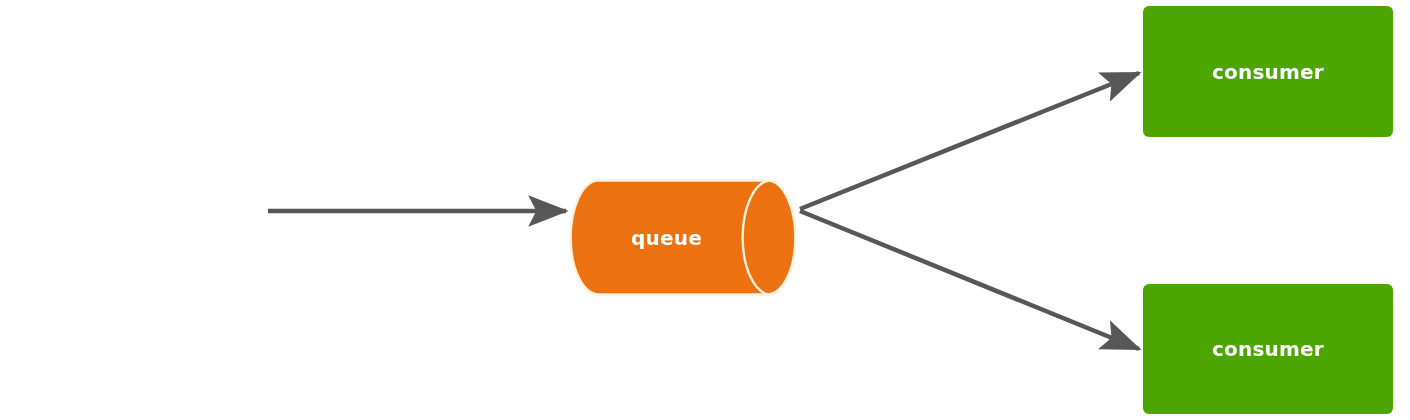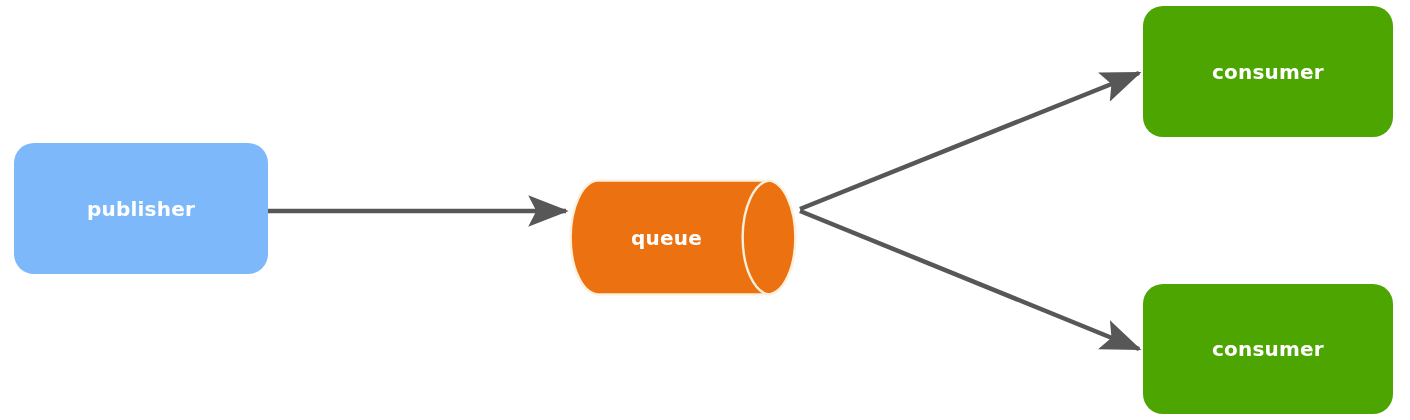--- a/index.html
+++ b/index.html
@@ -34,21 +34,21 @@
   .node-label {
     color: #ffffff;
     font-weight: bold;
     font-size: 20px;
     letter-spacing: 0.2px;
     line-height: 1;
     white-space: nowrap;
     font-family: "DejaVu Sans", sans-serif;
   }
   .box {
-    border-radius: 20px;
+    border-radius: 6px;
   }
   #node-publisher {
     left: 14px;
     top: 143px;
     width: 254px;
     height: 131px;
   }
   #node-consumer-1 {
     left: 1143px;
     top: 6px;
@@ -98,23 +98,20 @@
       </marker>
     </defs>
 
     <line x1="268" y1="211" x2="566" y2="211" stroke="#575757" stroke-width="4.5" marker-end="url(#arrowhead)"></line>
 
     <line x1="800" y1="209" x2="1139" y2="73" stroke="#575757" stroke-width="4.5" marker-end="url(#arrowhead)"></line>
 
     <line x1="800" y1="211" x2="1139" y2="349" stroke="#575757" stroke-width="4.5" marker-end="url(#arrowhead)"></line>
   </svg>
 
-  <div class="node box" id="node-publisher" style="background:#7db9fa;">
-    <span class="node-label">publisher</span>
-  </div>
 
   <div class="node" id="node-queue">
     <svg class="cyl-svg" viewBox="0 0 230 117" preserveAspectRatio="none" xmlns="http://www.w3.org/2000/svg">
       <path d="M29,1.6 L201,1.6 A28,57 0 0 1 201,115.4 L29,115.4 A28,57 0 0 1 29,1.6 Z" fill="#ec7211" stroke="#faf0dc" stroke-width="2.4"></path>
       <path d="M201,1.6 A28,57 0 0 0 201,115.4" fill="none" stroke="#faf0dc" stroke-width="2.4"></path>
     </svg>
     <span class="node-label">queue</span>
   </div>
 
   <div class="node box" id="node-consumer-1" style="background:#4ca501;">

